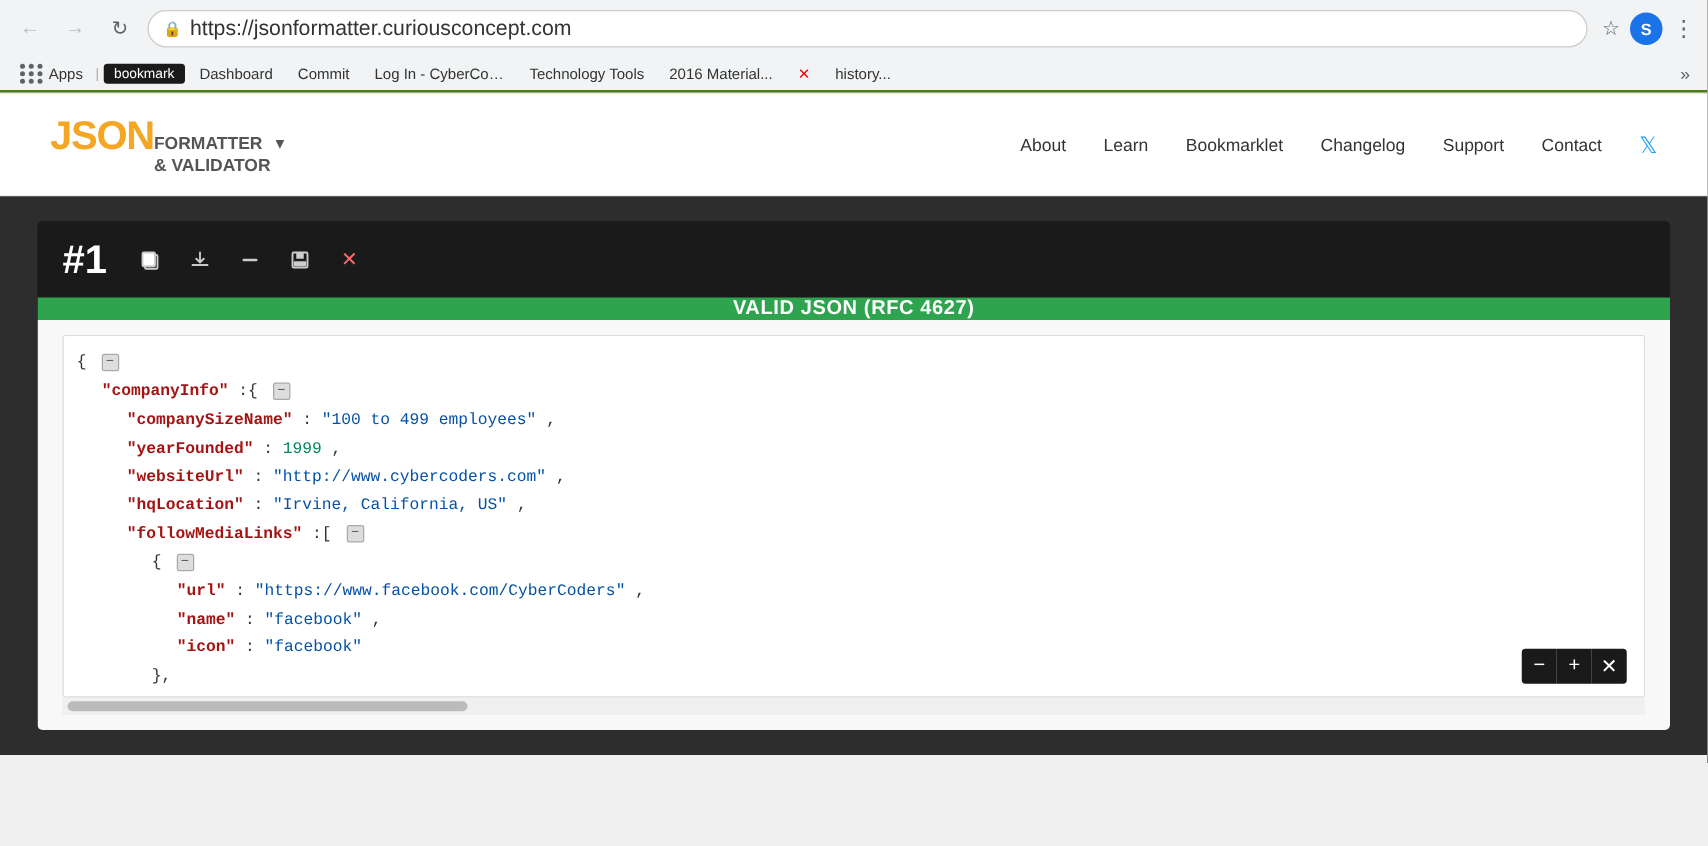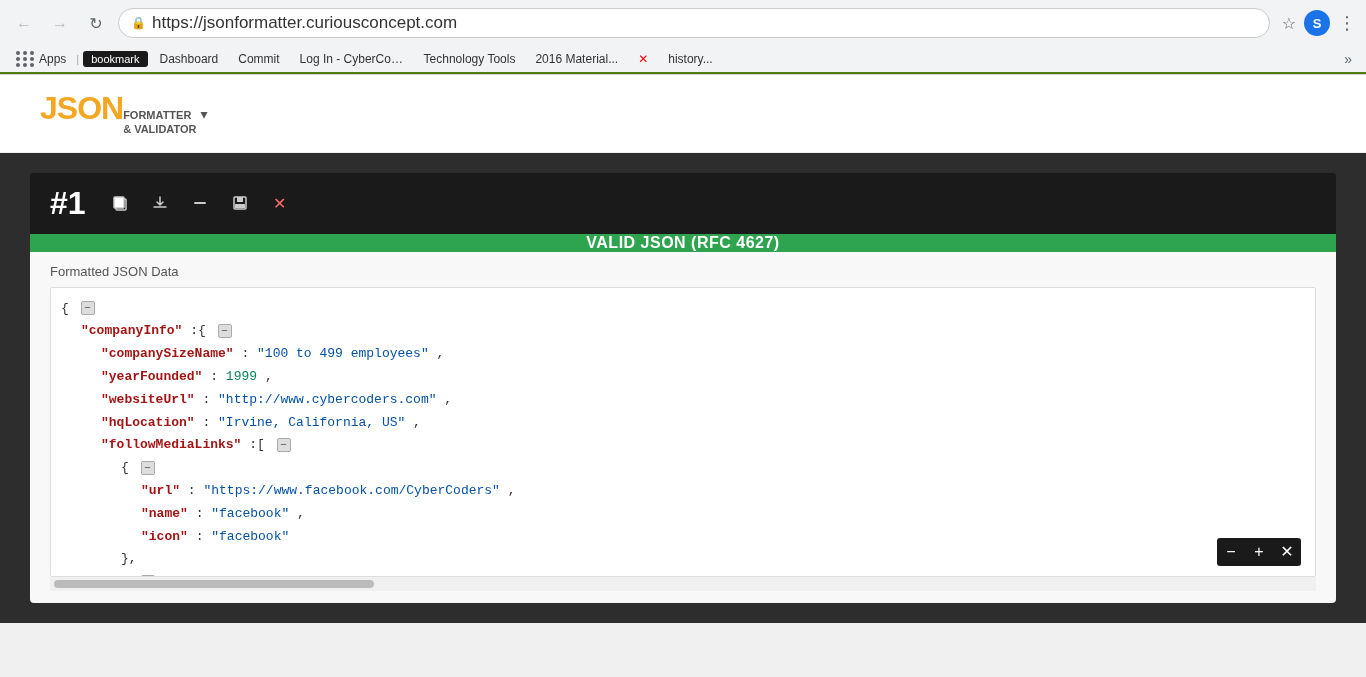--- a/index.html
+++ b/index.html
@@ -115,21 +115,21 @@
       display: flex; align-items: center; gap: 6px;
       margin-right: auto;
     }
     .logo-json {
       font-size: 32px; font-weight: 900;
       color: #1a1a1a;
       letter-spacing: -1px;
     }
     .logo-json span { color: #f5a623; }
     .logo-subtitle {
-      font-size: 11px; color: #555;
+      font-size: 14px; color: #555;
       line-height: 1.3;
       text-transform: uppercase;
       font-weight: bold;
     }
     .logo-dropdown {
       color: #555; font-size: 14px; cursor: pointer; margin-left: 4px;
     }
     .site-nav {
       display: flex; align-items: center; gap: 30px;
     }
@@ -330,20 +330,29 @@
           <span style="color:#f5a623;">JSON</span>
         </span>
         <div class="logo-subtitle">
           <div>FORMATTER</div>
           <div>&amp; VALIDATOR</div>
         </div>
         <span class="logo-dropdown">▾</span>
       </div>
     </div>
 
+    <nav class="site-nav">
+      <a class="nav-link">About</a>
+      <a class="nav-link">Learn</a>
+      <a class="nav-link">Bookmarklet</a>
+      <a class="nav-link">Changelog</a>
+      <a class="nav-link">Support</a>
+      <a class="nav-link">Contact</a>
+      <span class="nav-twitter">𝕏</span>
+    </nav>
   </div>
 
   <div class="main-content">
     <div class="json-panel">
 
       <div class="panel-header">
         <span class="panel-number">#1</span>
         <div class="panel-actions">
           <button class="panel-action-btn" title="Copy">
             <svg width="18" height="18" viewBox="0 0 18 18" fill="none" xmlns="http://www.w3.org/2000/svg">
@@ -368,21 +377,20 @@
               <rect x="4" y="10" width="10" height="4" fill="#ccc" rx="0.5"></rect>
             </svg>
           </button>
           <button class="panel-action-btn" title="Close" style="color:#ff6b6b;">✕</button>
         </div>
       </div>
 
       <div class="valid-banner">VALID JSON (RFC 4627)</div>
 
       <div class="formatted-section">
-        <div class="formatted-label">Formatted JSON Data</div>
 
         <div class="json-viewer">
 
           <div class="json-line">
             <span class="json-bracket">{ </span>
             <span class="json-collapse-btn">−</span>
           </div>
 
           <div class="json-line indent-1">
             <span class="json-key">"companyInfo"</span>

